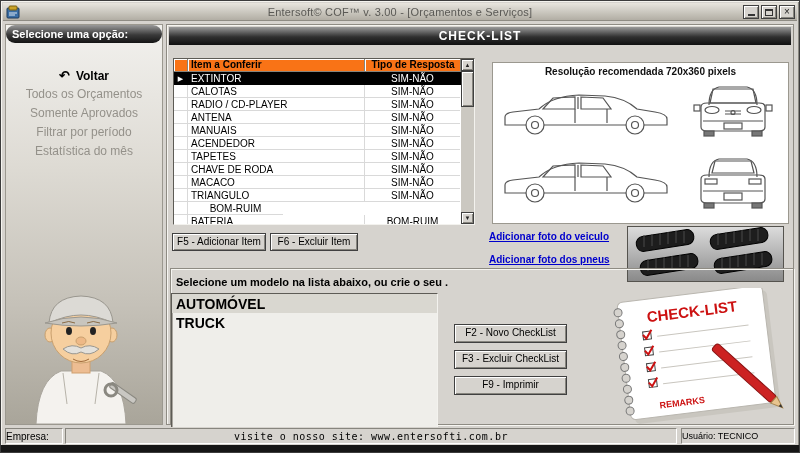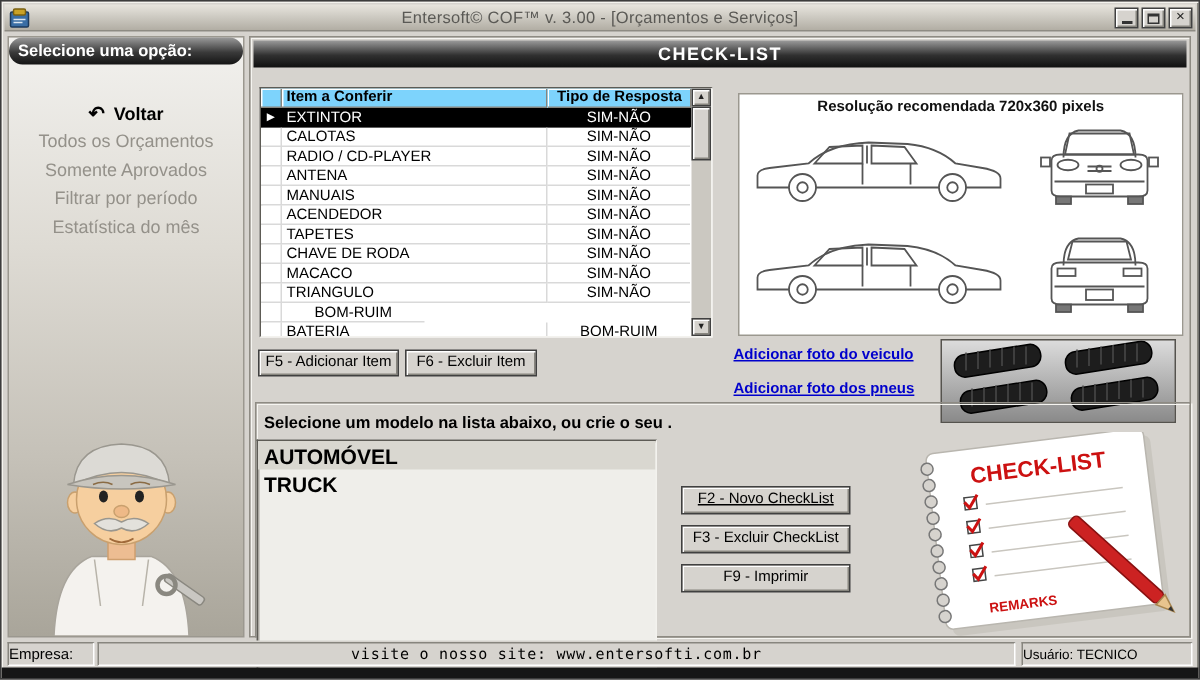--- a/index.html
+++ b/index.html
@@ -80,21 +80,21 @@
     color:#fff; font-size:12px; font-weight:bold; text-align:center; letter-spacing:1px;
   }
 
   
   .table-wrap {
     position:absolute; left:6px; top:33px; width:302px; height:167px;
     background:#fff; overflow:hidden;
   }
   .thead { position:absolute; left:0; right:13px; top:0; height:13px; display:flex; }
   .th {
-    background:#7dd3fc; font-size:10px; font-weight:bold; line-height:12px;
+    background:#f97316; font-size:10px; font-weight:bold; line-height:12px;
     box-shadow: inset -1px -1px 0 #87857e, inset 1px 1px 0 #ffffff;
     overflow:hidden; white-space:nowrap;
   }
   .th.sel { width:14px; }
   .th.c1 { width:177px; padding-left:3px; }
   .th.c2 { width:96px; text-align:center; }
   .tbody { position:absolute; left:0; right:13px; top:13px; bottom:0; }
   .trow { display:flex; height:13px; background:#fff; color:#000; }
   .trow.selected { background:#000; color:#fff; }
   .tsel { width:14px; border-right:1px solid #d9d9d9; border-bottom:1px solid #d9d9d9;
@@ -119,21 +119,21 @@
     background:#fff; border:1px solid #9b988f;
   }
   .car-note { font-size:10px; font-weight:bold; text-align:center; margin-top:3px; color:#111; }
   .car-svg { position:absolute; left:0; top:16px; width:295px; height:144px; }
 
   
   .push { position:absolute; height:18px; font-size:10px; color:#000;
           text-align:center; line-height:16px; font-family:"Liberation Sans",sans-serif; }
   .btn-f5 { left:5px;  top:208px; width:94px; }
   .btn-f6 { left:103px; top:208px; width:88px; }
-  .btn-f2 { left:287px; top:299px; width:113px; height:19px;text-decoration:underline; }
+  .btn-f2 { left:287px; top:299px; width:113px; height:19px; }
   .btn-f3 { left:287px; top:325px; width:113px; height:19px; }
   .btn-f9 { left:287px; top:351px; width:113px; height:19px; }
 
   .link { position:absolute; left:322px; font-size:10px; font-weight:bold;
           color:#0000cc; text-decoration:underline; cursor:pointer; }
   .link1 { top:206px; } .link2 { top:229px; }
 
   .tirebox {
     position:absolute; left:460px; top:201px; width:157px; height:56px;
     border:1px solid #55534e;

